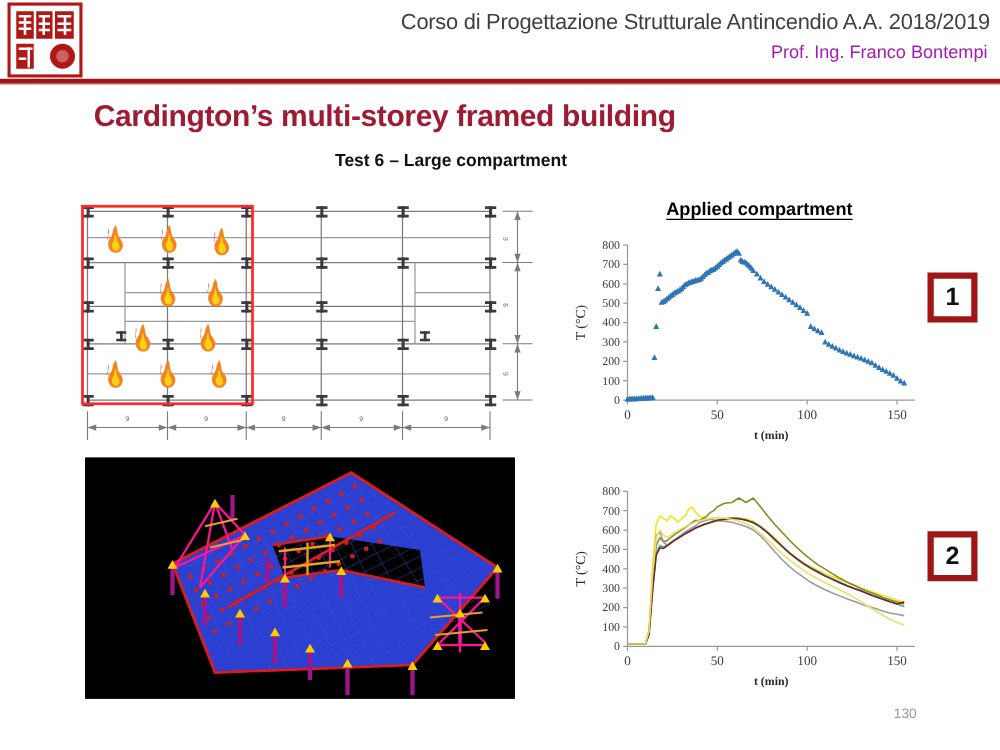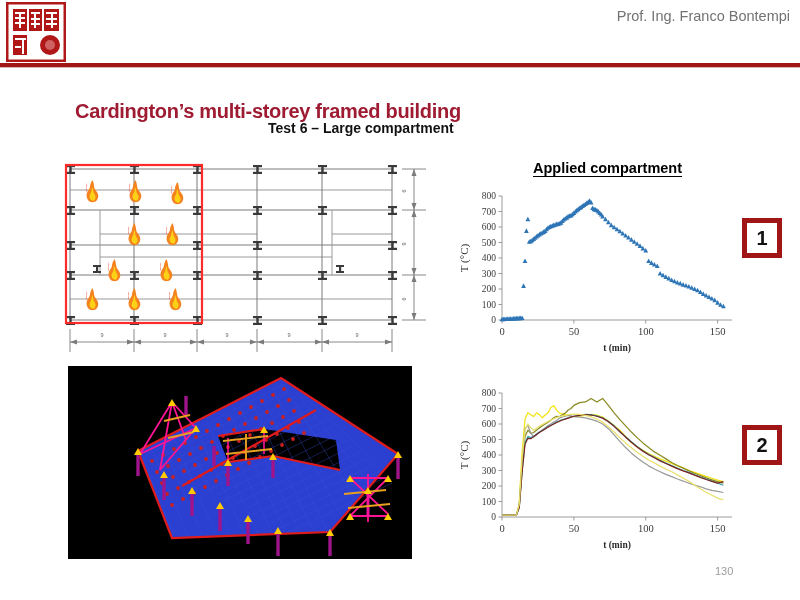--- a/index.html
+++ b/index.html
@@ -5,26 +5,26 @@
   html,body{margin:0;padding:0;}
   body{
     width:800px;height:600px;background:#ffffff;overflow:hidden;
     font-family:"Liberation Sans", sans-serif;position:relative;
   }
   
   #header{position:absolute;left:0;top:0;width:800px;height:66px;}
   #logo{position:absolute;left:6px;top:2px;width:60px;height:60px;}
   #header-texts{position:absolute;left:120px;top:4px;width:672px;text-align:right;}
   #course-title{font-size:17.5px;color:#3f3f3f;letter-spacing:-0.2px;line-height:26px;white-space:nowrap;}
-  #professor{font-size:14.5px;color:#737373;line-height:24px;white-space:nowrap;padding-right:2px;}
+  #professor{font-size:14.5px;color:#a21caf;line-height:24px;white-space:nowrap;padding-right:2px;}
   #header-rule{position:absolute;left:0;top:63px;width:800px;height:4px;background:#a01515;}
   #header-rule-shadow{position:absolute;left:0;top:67px;width:800px;height:1px;background:#d8b3b3;}
 
   
-  #slide-title{position:absolute;left:75px;top:80px;font-size:20px;font-weight:bold;color:#9e1b32;letter-spacing:-0.3px;margin-top:20px;}
+  #slide-title{position:absolute;left:75px;top:80px;font-size:24px;font-weight:bold;color:#9e1b32;letter-spacing:-0.3px;}
   #slide-subtitle{position:absolute;left:268px;top:120px;font-size:14px;font-weight:bold;color:#111111;}
 
   
   #floorplan{position:absolute;left:52px;top:157px;width:378px;height:200px;}
   #floorplan svg{display:block;}
   .fire-icon{position:absolute;width:21px;height:25px;pointer-events:none;}
 
   
   #model{position:absolute;left:68px;top:366px;width:344px;height:193px;background:#000000;}
   #model svg{display:block;}
@@ -71,20 +71,21 @@
         <rect x="9" y="36" width="11" height="2"></rect>
           <rect x="9" y="44" width="6" height="2"></rect>
         <rect x="16" y="36" width="2" height="16"></rect>
       </g>
       <circle cx="44" cy="43" r="10" fill="#b01818"></circle>
       <circle cx="44" cy="43" r="5" fill="#e8a0a0" opacity="0.55"></circle>
     </svg>
   </div>
 
   <div id="header-texts">
+    <div id="course-title">Corso di Progettazione Strutturale Antincendio A.A. 2018/2019</div>
     <div id="professor">Prof. Ing. Franco Bontempi</div>
   </div>
 
   <div id="header-rule"></div>
   <div id="header-rule-shadow"></div>
 </div>
 
 <div id="slide-title">Cardington’s multi-storey framed building</div>
 <div id="slide-subtitle">Test 6 – Large compartment</div>
 

